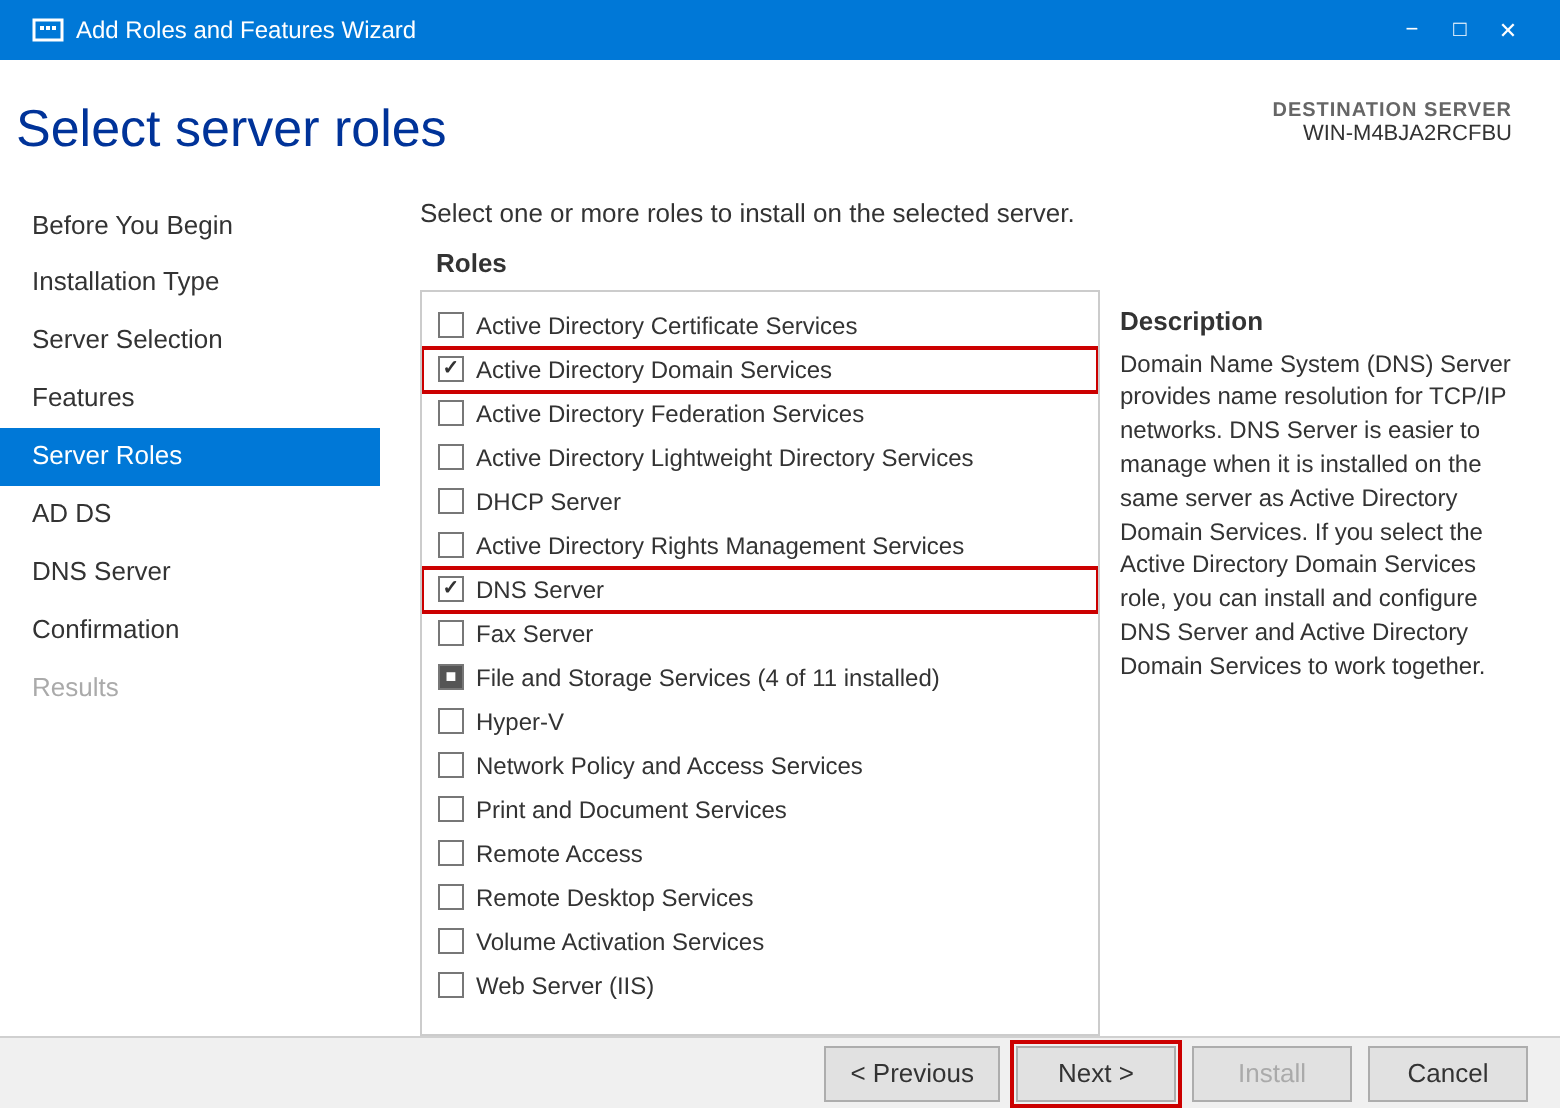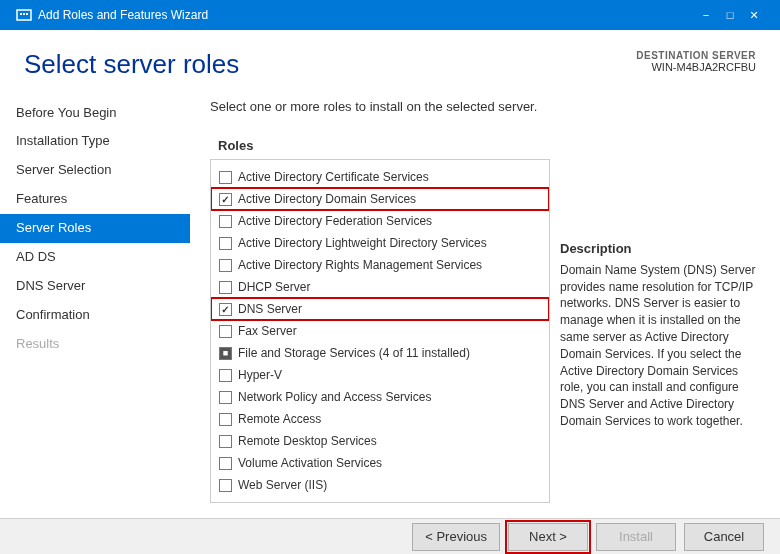--- a/index.html
+++ b/index.html
@@ -50,21 +50,21 @@
     .window {
       background: white;
       height: 524px;
       display: flex;
       flex-direction: column;
     }
 
     
     .header {
       background: white;
-      padding: 20px 24px 12px 24px;
+      padding: 20px 24px 12px 8px;
       border-bottom: none;
       display: flex;
       justify-content: space-between;
       align-items: flex-start;
     }
     .header-title {
       font-size: 26px;
       font-weight: 300;
       color: #003399;
       line-height: 1.1;
@@ -122,21 +122,20 @@
     .content-instruction {
       padding: 8px 0 8px 0;
       font-size: 13px;
       color: #333;
     }
     .content-main {
       display: flex;
       flex: 1;
       gap: 10px;
       overflow: hidden;
-      align-items: center;
     }
 
     
     .roles-panel {
       flex: 1;
       border: 1px solid #ccc;
       overflow-y: auto;
       padding: 6px 0;
       min-width: 280px;
     }
@@ -296,25 +295,25 @@
               <div class="role-item">
                 <div class="role-checkbox"></div>
                 <span class="role-item-text">Active Directory Federation Services</span>
               </div>
               <div class="role-item">
                 <div class="role-checkbox"></div>
                 <span class="role-item-text">Active Directory Lightweight Directory Services</span>
               </div>
               <div class="role-item">
                 <div class="role-checkbox"></div>
+                <span class="role-item-text">DHCP Server</span>
+              </div>
+              <div class="role-item">
+                <div class="role-checkbox"></div>
                 <span class="role-item-text">Active Directory Rights Management Services</span>
-              </div>
-              <div class="role-item">
-                <div class="role-checkbox"></div>
-                <span class="role-item-text">DHCP Server</span>
               </div>
               <div class="role-item highlighted">
                 <div class="role-checkbox checked"></div>
                 <span class="role-item-text">DNS Server</span>
               </div>
               <div class="role-item">
                 <div class="role-checkbox"></div>
                 <span class="role-item-text">Fax Server</span>
               </div>
               <div class="role-item">
@@ -323,20 +322,24 @@
                 </div>
                 <span class="role-item-text">File and Storage Services (4 of 11 installed)</span>
               </div>
               <div class="role-item">
                 <div class="role-checkbox"></div>
                 <span class="role-item-text">Hyper-V</span>
               </div>
               <div class="role-item">
                 <div class="role-checkbox"></div>
                 <span class="role-item-text">Network Policy and Access Services</span>
+              </div>
+              <div class="role-item">
+                <div class="role-checkbox"></div>
+                <span class="role-item-text">Print and Document Services</span>
               </div>
               <div class="role-item">
                 <div class="role-checkbox"></div>
                 <span class="role-item-text">Remote Access</span>
               </div>
               <div class="role-item">
                 <div class="role-checkbox"></div>
                 <span class="role-item-text">Remote Desktop Services</span>
               </div>
               <div class="role-item">

